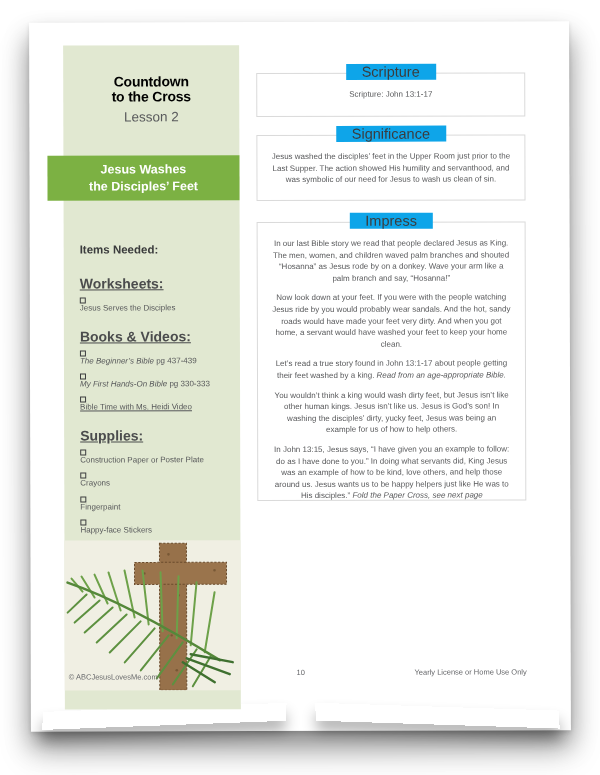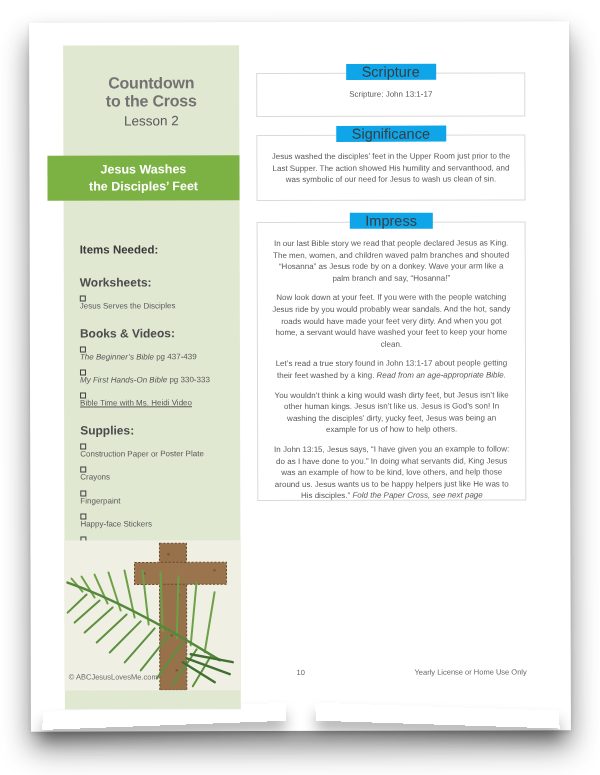--- a/index.html
+++ b/index.html
@@ -19,33 +19,33 @@
     content:""; position:absolute; bottom:6px; width:45%; height:18px; z-index:-1;
     box-shadow:0 10px 14px rgba(0,0,0,.30);
   }
   .page::before { left:12px; transform:skew(-5deg) rotate(-2deg); }
   .page::after  { right:12px; transform:skew(5deg) rotate(2deg); }
 
   
   .sidebar { position:absolute; left:34px; top:23px; width:176px; height:664px; background:#e1e8d1; }
 
   .title-block { position:absolute; top:29px; left:0; width:100%; text-align:center; }
-  .title-line { font-size:16px; font-weight:700; color:#737373; line-height:1.1; letter-spacing:-.2px; }
+  .title-line { font-size:14px; font-weight:700; color:#000000; line-height:1.1; letter-spacing:-.2px; }
   .lesson-line { margin-top:4px; font-size:13.5px; color:#595a5c; }
 
   .banner {
     position:absolute; left:18px; top:133px; width:192px; height:45px; background:#7cb143;
     color:#fff; display:flex; flex-direction:column; justify-content:center;
     text-align:center; font-size:12.5px; font-weight:700; line-height:1.35;
   }
 
   .sidebar-items { position:absolute; top:198px; left:16px; right:8px; }
   .items-heading { font-size:11.5px; font-weight:700; color:#3a3b3c; margin-bottom:20px; }
   .group { margin-bottom:14px; }
-  .group-heading { font-size:12px; font-weight:700; color:#4b4c4d; margin-bottom:5px; }
+  .group-heading { font-size:14px; font-weight:700; color:#4b4c4d; margin-bottom:5px;text-decoration:underline; }
   .check-item { display:flex; align-items:flex-start; margin:0 0 5.5px 0; font-size:8px; color:#57585a; line-height:1.35;flex-direction:column; }
   .checkbox { flex:none; width:6px; height:6px; border:1.3px solid #3c3d3f; margin:1px 5px 0 0; background:transparent; }
   .item-title-italic { font-style:italic; }
   .item-link { text-decoration:underline; }
 
   
   .illustration { position:absolute; left:0; bottom:19px; width:176px; height:150px; background:#f0efe3; overflow:hidden; }
   .illustration svg { display:block; }
   .copyright { position:absolute; left:4px; bottom:9px; font-size:7.5px; color:#6a6b6d; }
 

